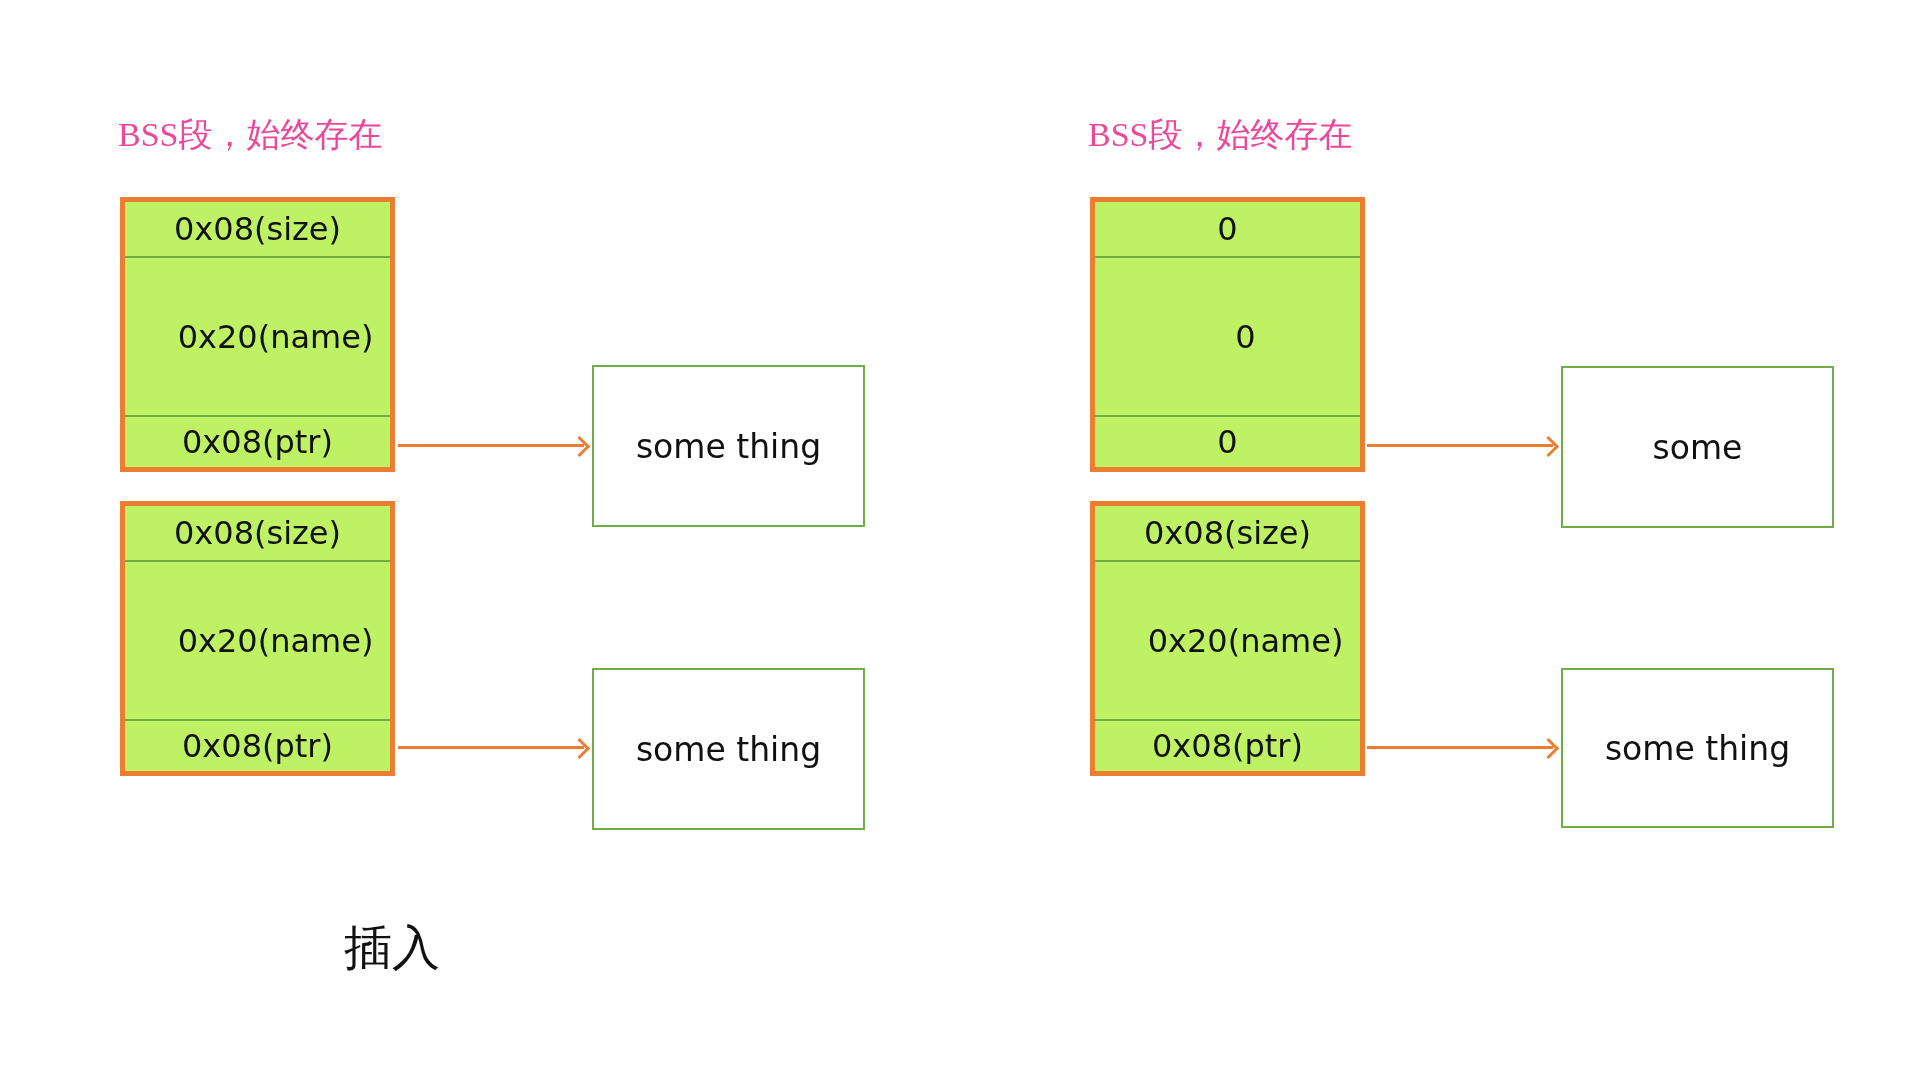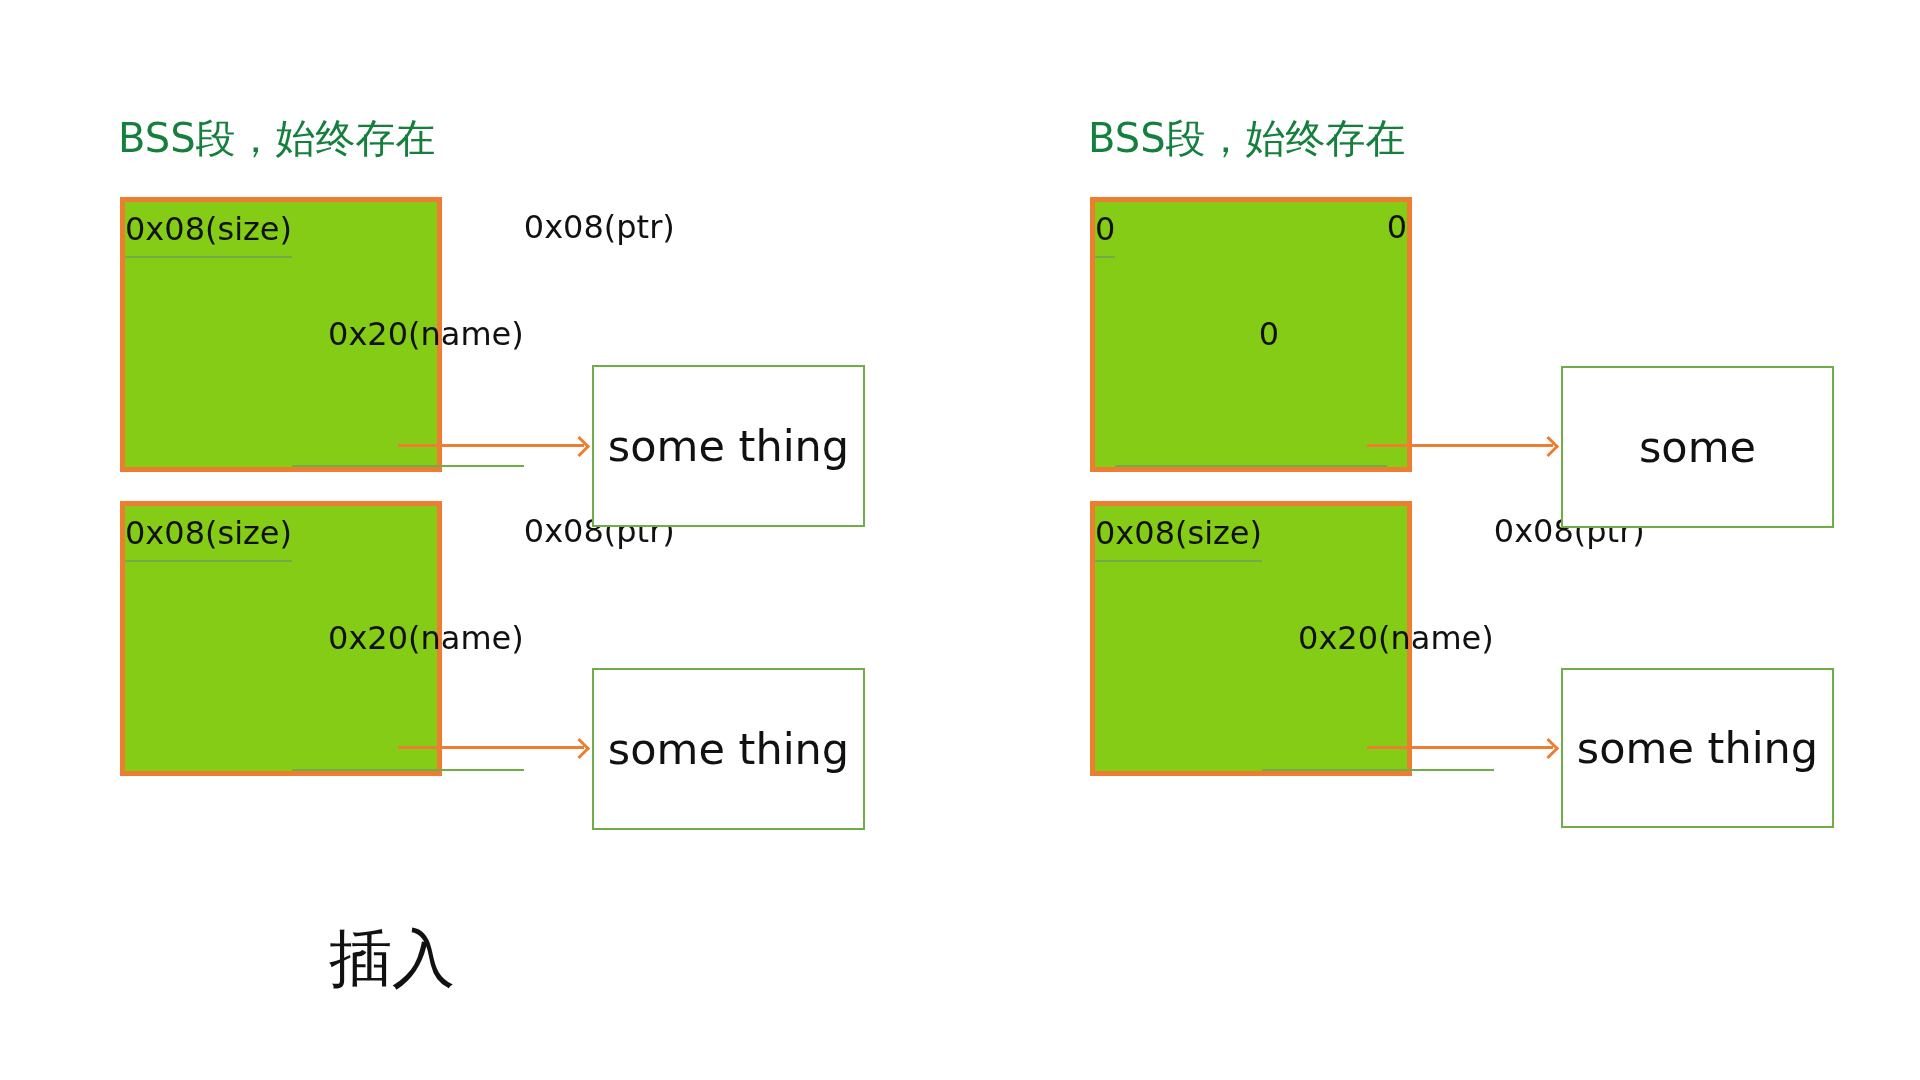--- a/index.html
+++ b/index.html
@@ -3,54 +3,54 @@
 <meta charset="utf-8">
 <style>
   html, body { margin:0; padding:0; background:#ffffff; }
   .canvas {
     position:relative; width:1920px; height:1080px; background:#ffffff;
     font-family:"DejaVu Sans","Liberation Sans",sans-serif; color:#1a1a1a;
     overflow:hidden;
   }
   .panel { position:absolute; left:0; top:0; width:100%; height:100%; }
 
-  .seg-label { position:absolute; font-size:40px; line-height:1.1; color:#15803d; white-space:nowrap; }
+  .seg-label { position:absolute; font-size:34px; line-height:1.1; color:#ec4899; white-space:nowrap;font-family:Liberation Serif, serif; }
   .malloc-label { position:absolute; font-size:34px; line-height:1.1; color:#111; white-space:nowrap; }
 
   .struct-box {
-    position:absolute; width:322px; height:275px;
-    border:5px solid #ED7D31; background:#84cc16;
-    box-sizing:border-box; display:flex; flex-direction:row;
+    position:absolute; width:275px; height:275px;
+    border:5px solid #ED7D31; background:#bef264;
+    box-sizing:border-box; display:flex; flex-direction:column;
   }
   .cell {
     box-sizing:border-box; display:flex; align-items:center; justify-content:center;
     font-size:32px; color:#111; white-space:nowrap;
   }
   .c-size { height:56px; border-bottom:2px solid #70AD47; }
   .c-name { flex:1; border-bottom:2px solid #70AD47;padding-left:36px; }
   .c-ptr  { height:50px; }
 
   .heap-box {
     position:absolute; width:273px; height:162px;
     border:2px solid #70AD47; background:#fff;
     box-sizing:border-box; display:flex; align-items:center; justify-content:center;
-    font-size:43px; color:#111; white-space:nowrap;
+    font-size:33px; color:#111; white-space:nowrap;
   }
 
   .arrow { position:absolute; height:0; border-top:3px solid #ED7D31; }
   .arrow::after {
     content:""; position:absolute; right:-3px; top:-8px;
     width:12px; height:12px;
     border-top:3px solid #ED7D31; border-right:3px solid #ED7D31;
     transform:rotate(45deg);
   }
 
   .caption {
     position:absolute; width:200px; text-align:center;
-    font-size:63px; color:#111; white-space:nowrap;
+    font-size:48px; color:#111; white-space:nowrap;
   }
 
   
   .l-seg    { left:118px; top:116px; }
   .l-box1   { left:120px; top:197px; }
   .l-box2   { left:120px; top:501px; }
   .l-malloc { left:588px; top:308px; }
   .l-heap1  { left:592px; top:365px; }
   .l-heap2  { left:592px; top:668px; }
   .l-arrow1 { left:398px; top:444px; width:186px; }

